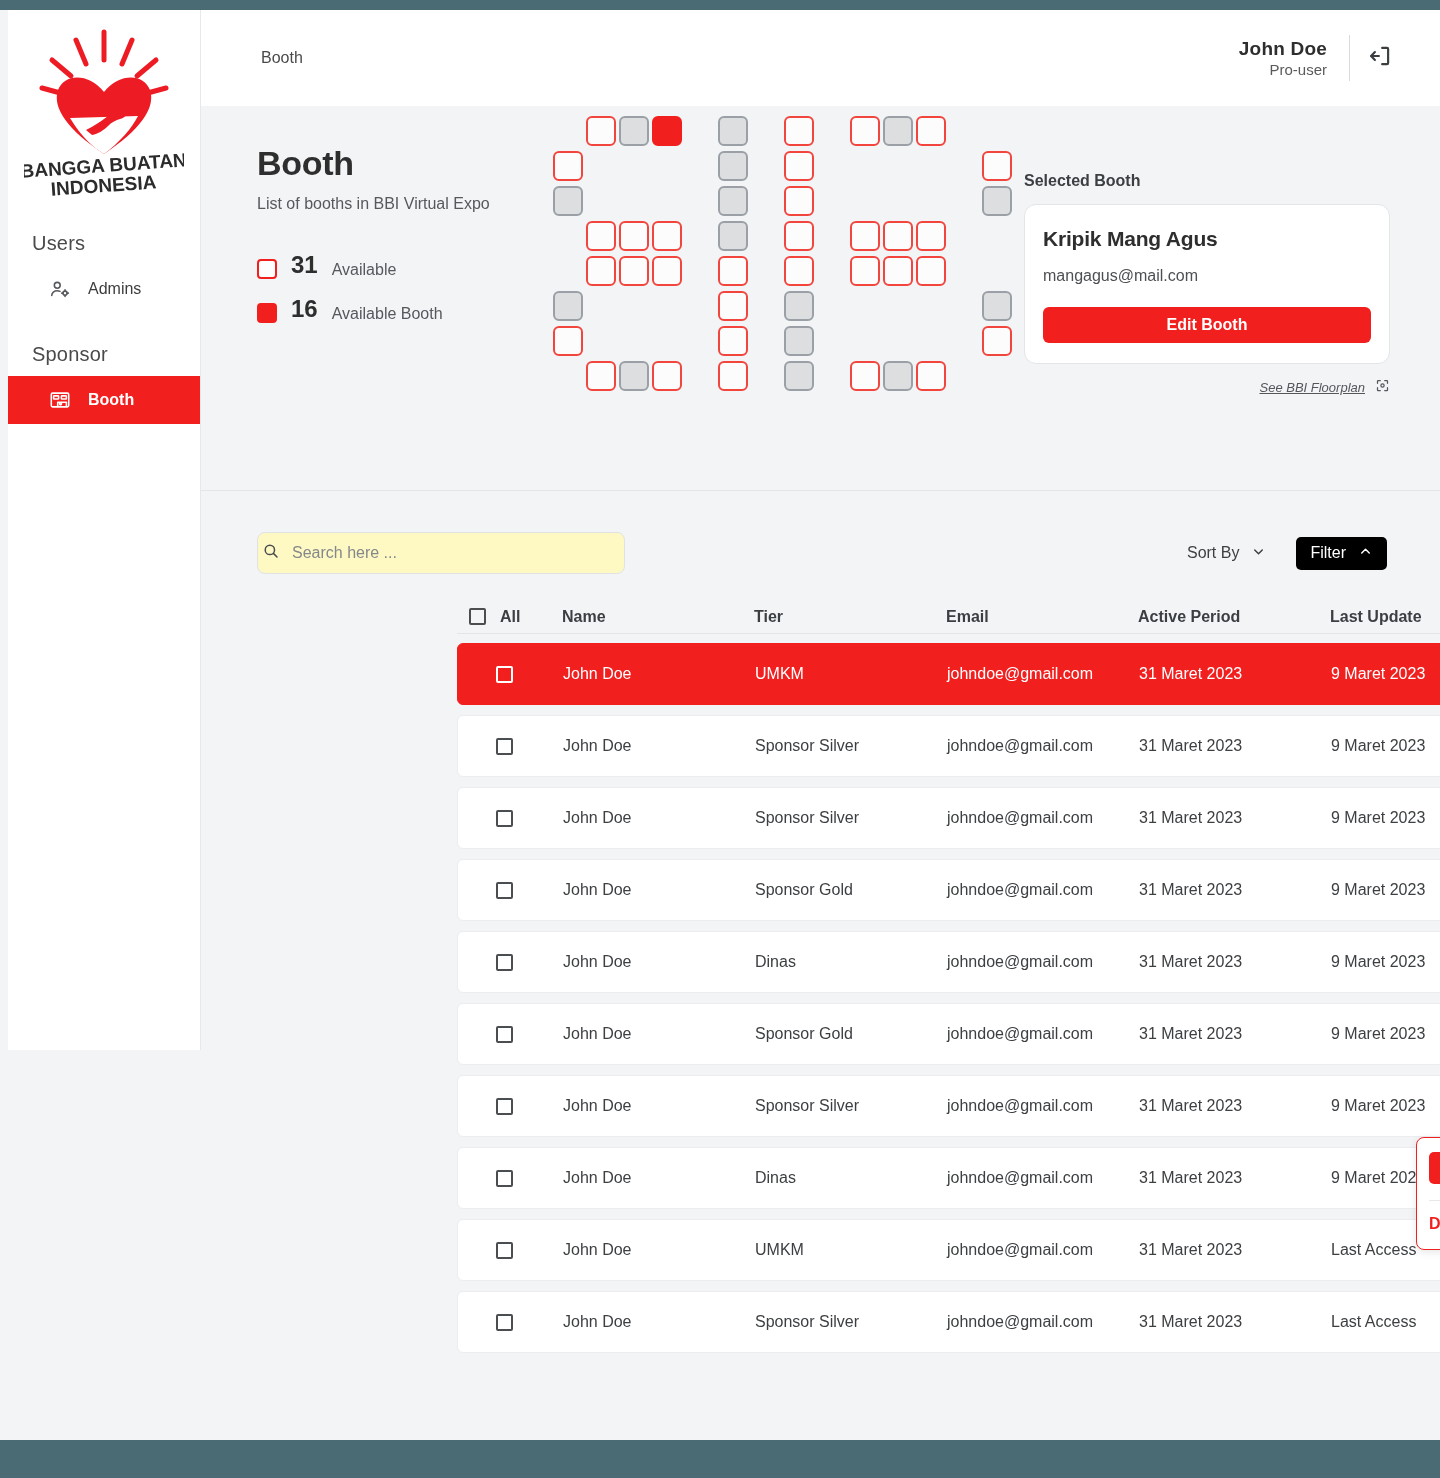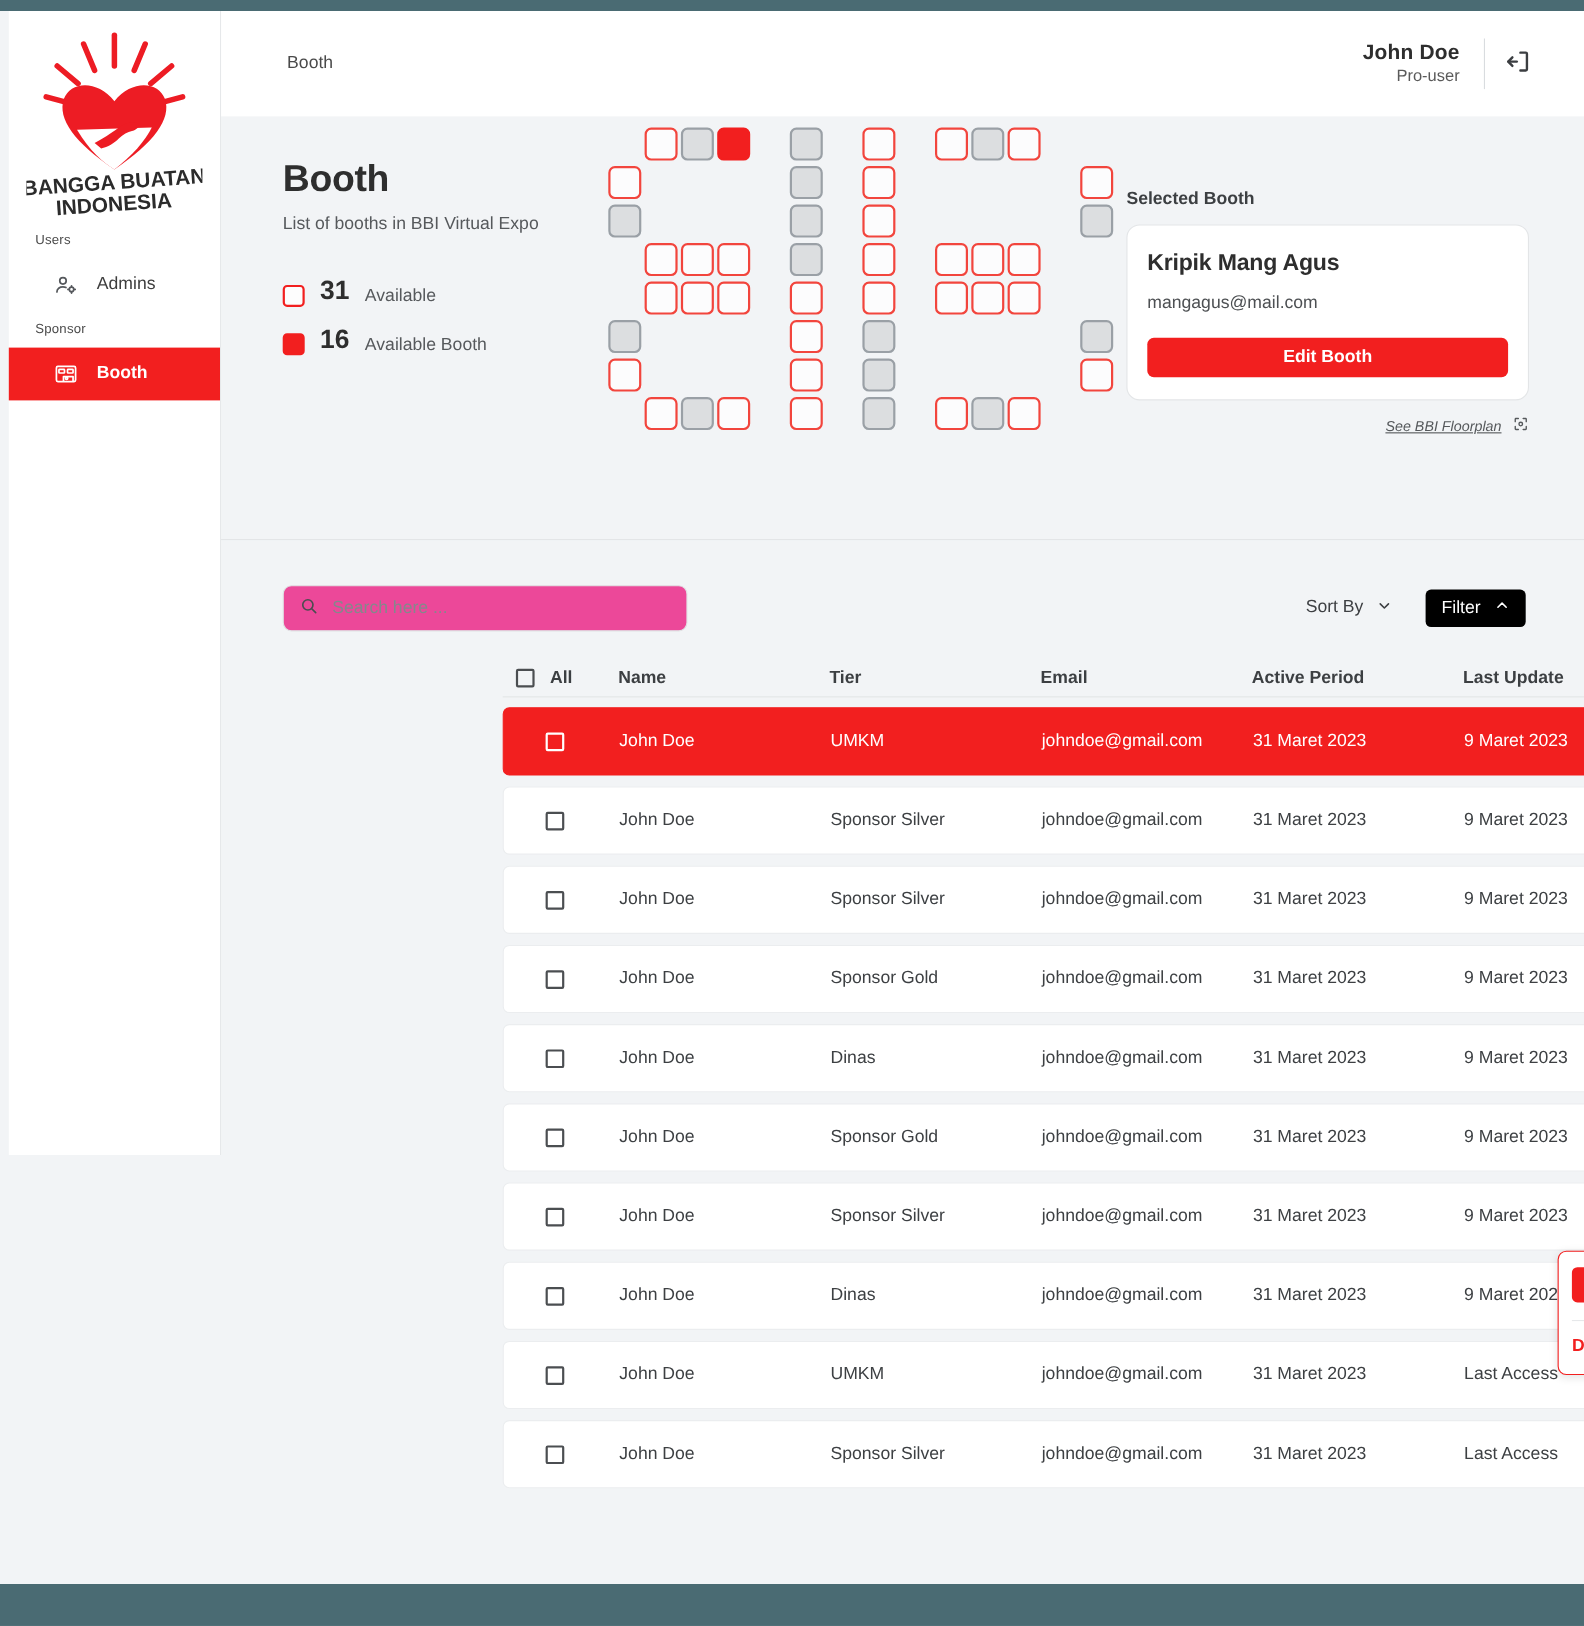--- a/index.html
+++ b/index.html
@@ -23,23 +23,23 @@
     width: 193px; height: 1040px;
     background: #ffffff;
     border-right: 1px solid #e6e8ea;
   }
   .logo-wrap {
     width: 170px; height: 180px;
     margin: 12px auto 0 auto;
     display: flex; align-items: center; justify-content: center;
   }
   .sb-section {
-    font-size: 12px; color: #4a4a4a;
+    font-size: 20px; color: #4a4a4a;
     padding: 0 0 0 24px;
-    margin-top: 9px; margin-bottom: 10px;
+    margin-top: 30px; margin-bottom: 10px;
     letter-spacing: 0.2px;
   }
   .sb-item {
     display: flex; align-items: center; gap: 16px;
     height: 48px; padding-left: 40px;
     font-size: 16px; color: #3d3d3d;
     cursor: pointer;
   }
   .sb-item .ic { width: 24px; height: 24px; display:flex; align-items:center; justify-content:center; flex:none; }
   .sb-item.active {
@@ -117,31 +117,31 @@
   #floorplan-link {
     margin-top: 14px; display: flex; align-items: center; justify-content: flex-end; gap: 10px;
     font-size: 13px; font-style: italic; color: #55585b; cursor: pointer;
   }
   #floorplan-link span.txt { text-decoration: underline; }
 
   
   #table-area { position: absolute; left: 201px; top: 482px; width: 1239px; }
   #toolbar { position: absolute; left: 56px; top: 40px; width: 1130px; display: flex; align-items: center; }
   #search-box {
-    width: 368px; height: 42px; background: #ec4899;
+    width: 368px; height: 42px; background: #fef9c3;
     border: 1px solid #e0e2e4; border-radius: 8px;
-    display: flex; align-items: center; padding: 0 14px; gap: 12px;
+    display: flex; align-items: center; padding: 0 4px; gap: 12px;
   }
   #search-input {
     border: none; outline: none; background: transparent;
     font-size: 16px; color: #3d3d3d; width: 300px; font-family: inherit;
   }
   #search-input::placeholder { color: #84888c; }
   #toolbar-right { margin-left: auto; display: flex; align-items: center; gap: 30px; }
-  #sort-by { display: flex; align-items: flex-start; gap: 12px; font-size: 16px; color: #3d3f42; cursor: pointer; }
+  #sort-by { display: flex; align-items: center; gap: 12px; font-size: 16px; color: #3d3f42; cursor: pointer; }
   #filter-btn {
     display: flex; align-items: center; gap: 12px;
     background: #000000; color: #fff; font-size: 16px;
     border: none; border-radius: 5px; padding: 7px 14px; cursor: pointer; font-family: inherit;
   }
 
   
   #thead {
     position: absolute; left: 256px; top: 108px; width: 1130px; height: 34px;
     display: flex; align-items: center;

